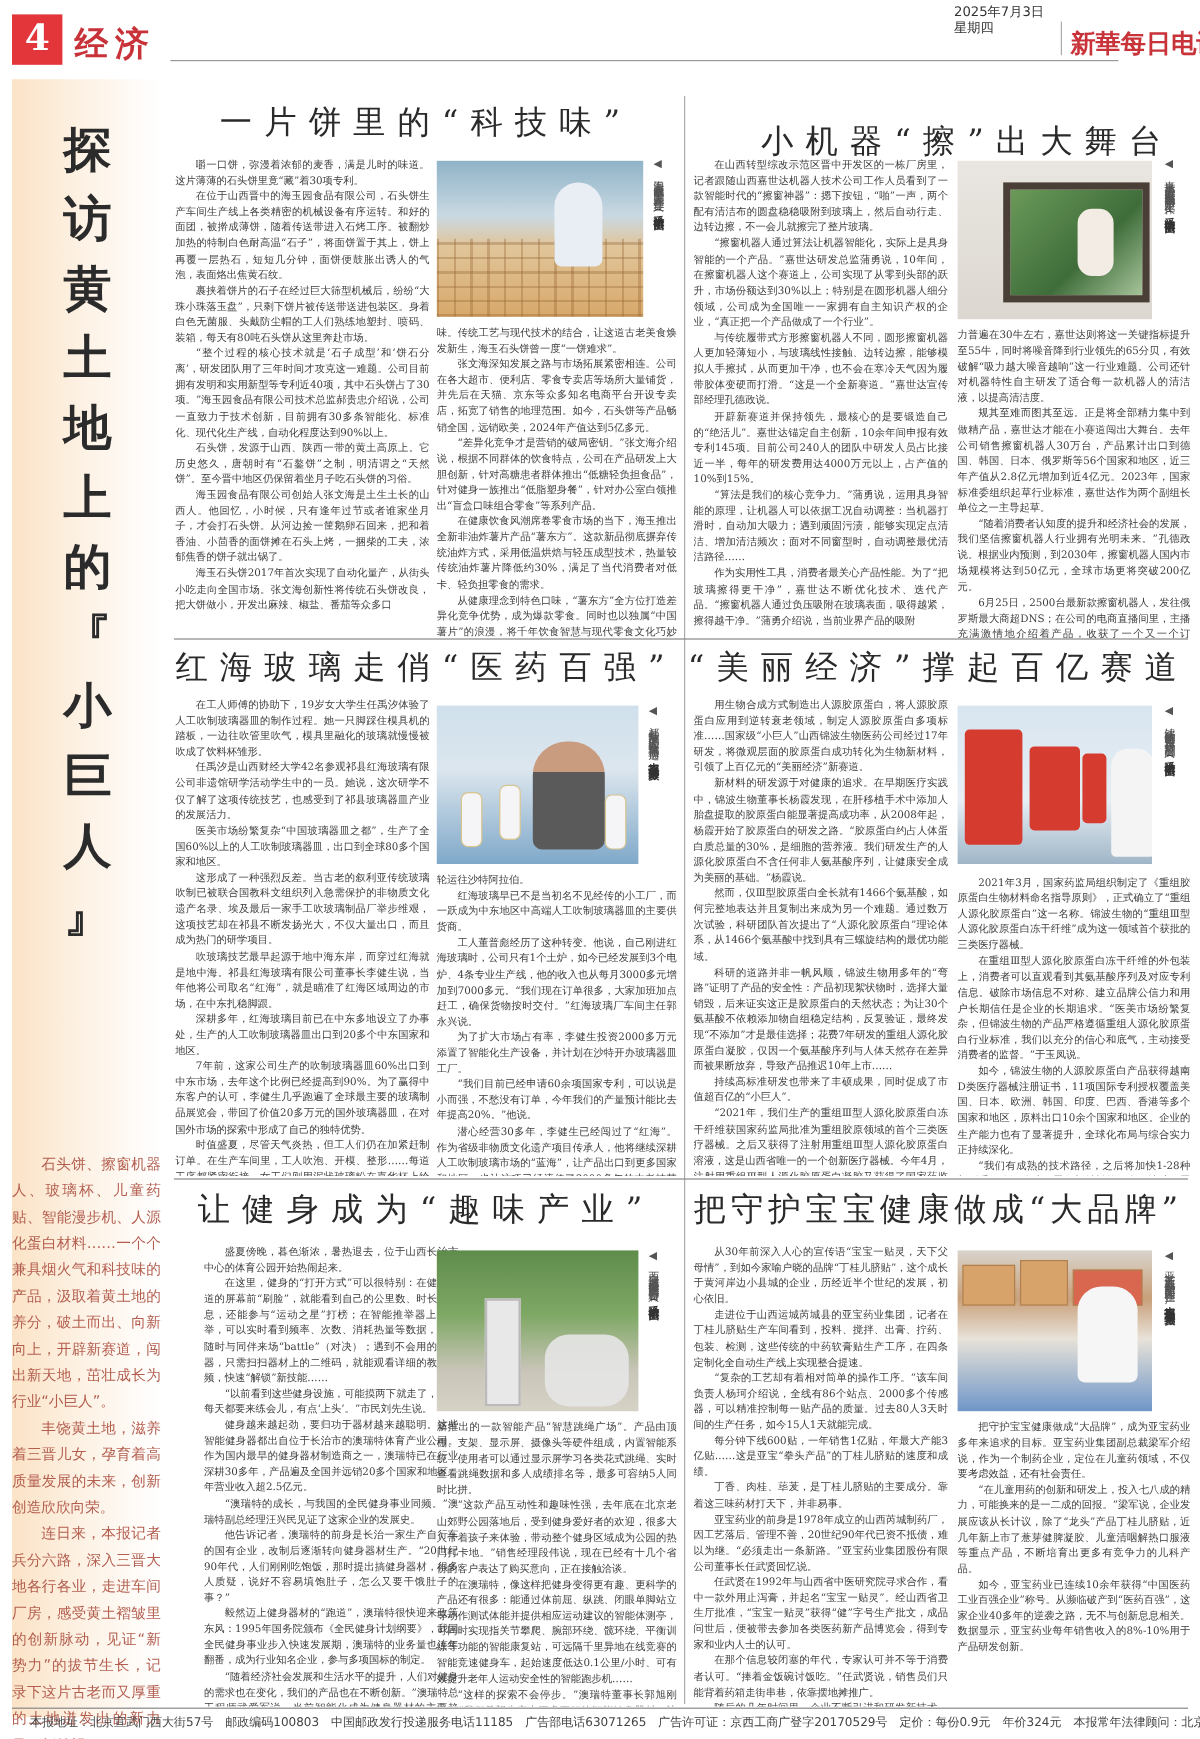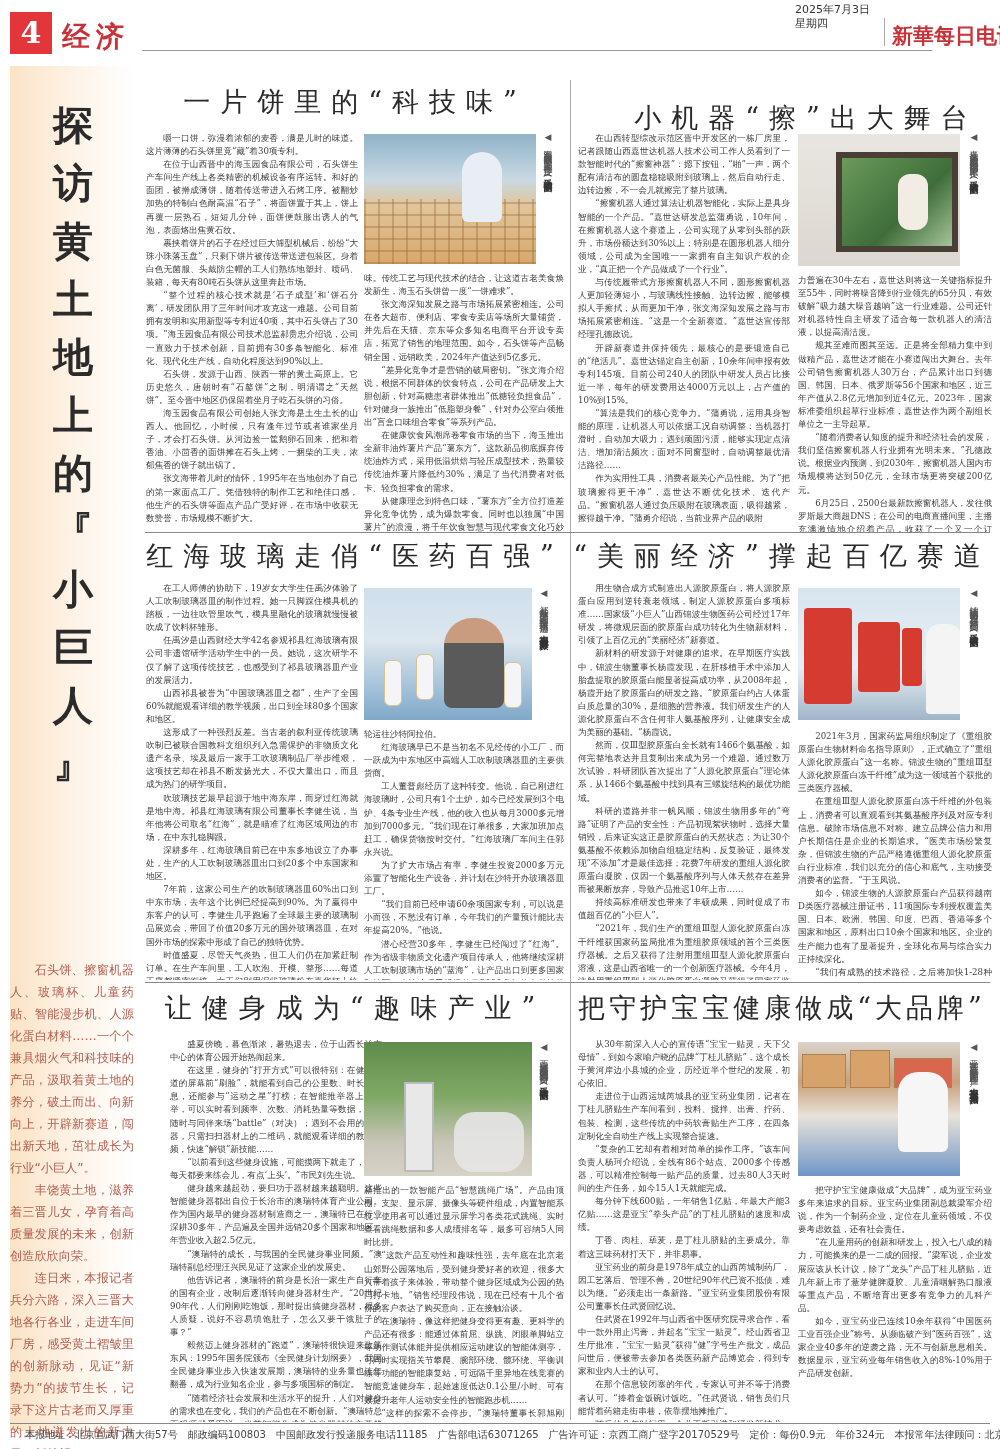--- a/index.html
+++ b/index.html
@@ -104,21 +104,20 @@
 
 <div class="article" style="left:140px;top:76px;width:430px;height:456px;">
   <h2 class="headline" style="top:8px;">一片饼里的“科技味”</h2>
   <div class="col" style="left:6px;top:56px;width:212px;height:394px;">
     <p>嚼一口饼，弥漫着浓郁的麦香，满是儿时的味道。这片薄薄的石头饼里竟“藏”着30项专利。</p>
     <p>在位于山西晋中的海玉园食品有限公司，石头饼生产车间生产线上各类精密的机械设备有序运转。和好的面团，被擀成薄饼，随着传送带进入石烤工序。被翻炒加热的特制白色耐高温“石子”，将面饼置于其上，饼上再覆一层热石，短短几分钟，面饼便鼓胀出诱人的气泡，表面烙出焦黄石纹。</p>
     <p>裹挟着饼片的石子在经过巨大筛型机械后，纷纷“大珠小珠落玉盘”，只剩下饼片被传送带送进包装区。身着白色无菌服、头戴防尘帽的工人们熟练地塑封、喷码、装箱，每天有80吨石头饼从这里奔赴市场。</p>
     <p>“整个过程的核心技术就是‘石子成型’和‘饼石分离’，研发团队用了三年时间才攻克这一难题。公司目前拥有发明和实用新型等专利近40项，其中石头饼占了30项。”海玉园食品有限公司技术总监郝贵忠介绍说，公司一直致力于技术创新，目前拥有30多条智能化、标准化、现代化生产线，自动化程度达到90%以上。</p>
     <p>石头饼，发源于山西、陕西一带的黄土高原上。它历史悠久，唐朝时有“石鏊饼”之制，明清谓之“天然饼”。至今晋中地区仍保留着坐月子吃石头饼的习俗。</p>
     <p>海玉园食品有限公司创始人张文海是土生土长的山西人。他回忆，小时候，只有逢年过节或者谁家坐月子，才会打石头饼。从河边捡一筐鹅卵石回来，把和着香油、小茴香的面饼摊在石头上烤，一捆柴的工夫，浓郁焦香的饼子就出锅了。</p>
-    <p>张文海带着儿时的情怀，1995年在当地创办了自己的第一家面点工厂。凭借独特的制作工艺和绝佳口感，他生产的石头饼等面点产品广受好评，在市场中收获无数赞誉，市场规模不断扩大。</p>
     <p>海玉石头饼2017年首次实现了自动化量产，从街头小吃走向全国市场。张文海创新性将传统石头饼改良，把大饼做小，开发出麻辣、椒盐、番茄等众多口</p>
   </div>
   <div class="photo ph-biscuit" style="left:224px;top:58px;width:172px;height:130px;">
     <div class="grid"></div>
     <div class="worker"></div>
   </div>
   <div class="caption" style="left:402px;top:56px;height:134px;">
     <span>◀海玉园食品有限公司的工人正在生产作业。</span><b>（受访者供图）</b>
   </div>
   <div class="col" style="left:224px;top:196px;width:200px;height:260px;">
@@ -129,21 +128,21 @@
     <p>从健康理念到特色口味，“薯东方”全方位打造差异化竞争优势，成为爆款零食。同时也以独属“中国薯片”的浪漫，将千年饮食智慧与现代零食文化巧妙融合，打造出别具一格的味觉诗篇。</p>
 
   </div>
 </div>
 
 <div class="article" style="left:572px;top:76px;width:420px;height:456px;">
   <h2 class="headline" style="top:24px;padding-left:48px;">小机器“擦”出大舞台</h2>
   <div class="col" style="left:6px;top:56px;width:212px;height:400px;">
     <p>在山西转型综改示范区晋中开发区的一栋厂房里，记者跟随山西嘉世达机器人技术公司工作人员看到了一款智能时代的“擦窗神器”：摁下按钮，“啪”一声，两个配有清洁布的圆盘稳稳吸附到玻璃上，然后自动行走、边转边擦，不一会儿就擦完了整片玻璃。</p>
     <p>“擦窗机器人通过算法让机器智能化，实际上是具身智能的一个产品。”嘉世达研发总监蒲勇说，10年间，在擦窗机器人这个赛道上，公司实现了从零到头部的跃升，市场份额达到30%以上；特别是在圆形机器人细分领域，公司成为全国唯一一家拥有自主知识产权的企业，“真正把一个产品做成了一个行业”。</p>
-    <p>与传统履带式方形擦窗机器人不同，圆形擦窗机器人更加轻薄短小，与玻璃线性接触、边转边擦，能够模拟人手擦拭，从而更加干净，张文海深知发展之路与市场拓展紧密相连。“这是一个全新赛道。”嘉世达宣传部经理孔德政说。</p>
+    <p>与传统履带式方形擦窗机器人不同，圆形擦窗机器人更加轻薄短小，与玻璃线性接触、边转边擦，能够模拟人手擦拭，从而更加干净，也不会在寒冷天气因为履带胶体变硬而打滑。“这是一个全新赛道。”嘉世达宣传部经理孔德政说。</p>
     <p>开辟新赛道并保持领先，最核心的是要锻造自己的“绝活儿”。嘉世达锚定自主创新，10余年间申报有效专利145项。目前公司240人的团队中研发人员占比接近一半，每年的研发费用达4000万元以上，占产值的10%到15%。</p>
     <p>“算法是我们的核心竞争力。”蒲勇说，运用具身智能的原理，让机器人可以依据工况自动调整：当机器打滑时，自动加大吸力；遇到顽固污渍，能够实现定点清洁、增加清洁频次；面对不同窗型时，自动调整最优清洁路径……</p>
     <p>作为实用性工具，消费者最关心产品性能。为了“把玻璃擦得更干净”，嘉世达不断优化技术、迭代产品。“擦窗机器人通过负压吸附在玻璃表面，吸得越紧，擦得越干净。”蒲勇介绍说，当前业界产品的吸附</p>
   </div>
   <div class="photo ph-robot" style="left:226px;top:58px;width:162px;height:132px;">
     <div class="window"></div>
     <div class="bot"></div>
   </div>
   <div class="caption" style="left:396px;top:56px;height:134px;">
     <span>◀嘉世达生产的擦窗机器人在德国用户家中工作。</span><b>（受访者供图）</b>
@@ -158,21 +157,21 @@
 </div>
 
 <div class="divider-v" style="left:570px;top:80px;height:1340px;"></div>
 <div class="divider-h" style="left:145px;top:532px;width:845px;"></div>
 
 <div class="article" style="left:140px;top:534px;width:430px;height:446px;">
   <h2 class="headline" style="top:4px;">红海玻璃走俏“医药百强”</h2>
   <div class="col" style="left:6px;top:48px;width:212px;height:398px;">
     <p>在工人师傅的协助下，19岁女大学生任禹汐体验了人工吹制玻璃器皿的制作过程。她一只脚踩住模具机的踏板，一边往吹管里吹气，模具里融化的玻璃就慢慢被吹成了饮料杯雏形。</p>
     <p>任禹汐是山西财经大学42名参观祁县红海玻璃有限公司非遗馆研学活动学生中的一员。她说，这次研学不仅了解了这项传统技艺，也感受到了祁县玻璃器皿产业的发展活力。</p>
-    <p>山西祁县被誉为“中国玻璃器皿之都”，生产了全国60%就能观看详细的教学视频，出口到全球80多个国家和地区。</p>
+    <p>医美市场纷繁复杂“中国玻璃器皿之都”，生产了全国60%以上的人工吹制玻璃器皿，出口到全球80多个国家和地区。</p>
     <p>这形成了一种强烈反差。当古老的叙利亚传统玻璃吹制已被联合国教科文组织列入急需保护的非物质文化遗产名录、埃及最后一家手工吹玻璃制品厂举步维艰，这项技艺却在祁县不断发扬光大，不仅大量出口，而且成为热门的研学项目。</p>
     <p>吹玻璃技艺最早起源于地中海东岸，而穿过红海就是地中海。祁县红海玻璃有限公司董事长李健生说，当年他将公司取名“红海”，就是瞄准了红海区域周边的市场，在中东扎稳脚跟。</p>
     <p>深耕多年，红海玻璃目前已在中东多地设立了办事处，生产的人工吹制玻璃器皿出口到20多个中东国家和地区。</p>
     <p>7年前，这家公司生产的吹制玻璃器皿60%出口到中东市场，去年这个比例已经提高到90%。为了赢得中东客户的认可，李健生几乎跑遍了全球最主要的玻璃制品展览会，带回了价值20多万元的国外玻璃器皿，在对国外市场的探索中形成了自己的独特优势。</p>
     <p>时值盛夏，尽管天气炎热，但工人们仍在加紧赶制订单。在生产车间里，工人吹泡、开模、整形……每道工序都紧密衔接，女工们则用泥状玻璃粉在嘉华杯上绘制白色花朵。十几道工序后，她们开始用真金溶制的黄金水在上面勾画各种华丽线条。这是一批总量130多万只玻璃杯的订单，能装七八个集装箱，很快就将用货</p>
   </div>
   <div class="photo ph-glass" style="left:224px;top:54px;width:168px;height:132px;">
     <div class="person"></div>
     <div class="vase" style="left:20px;top:72px;"></div>
     <div class="vase" style="left:52px;top:66px;"></div>

